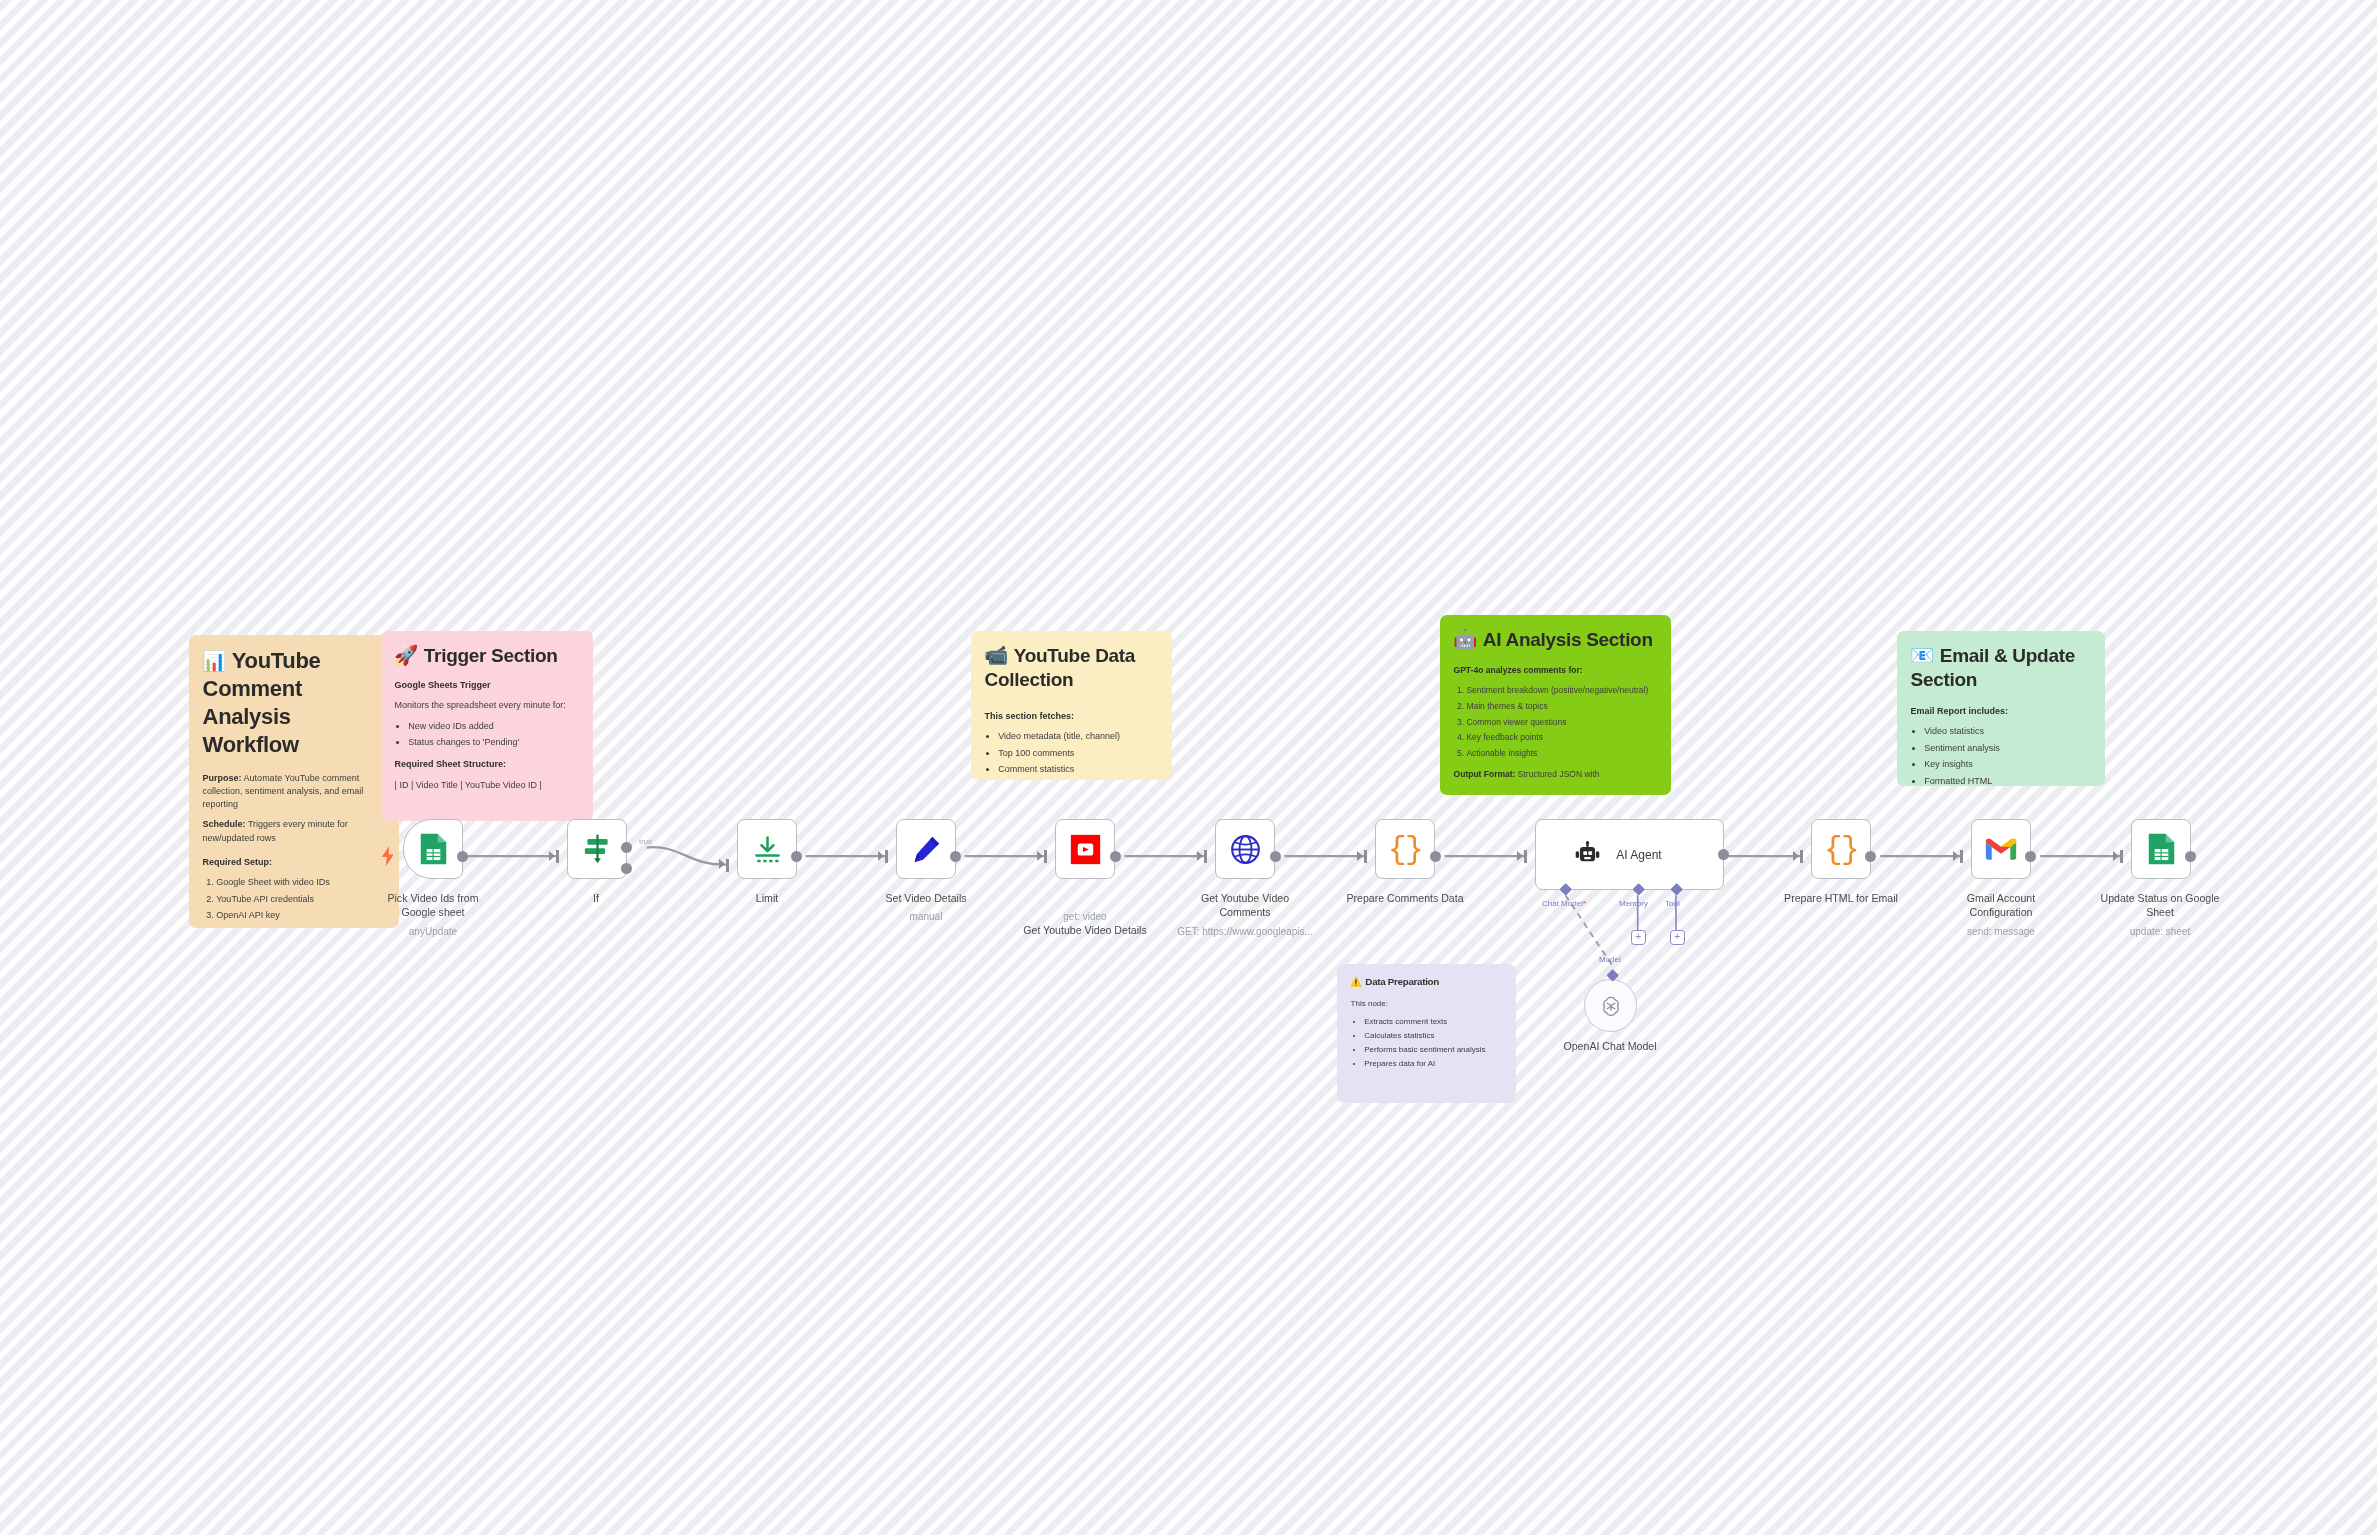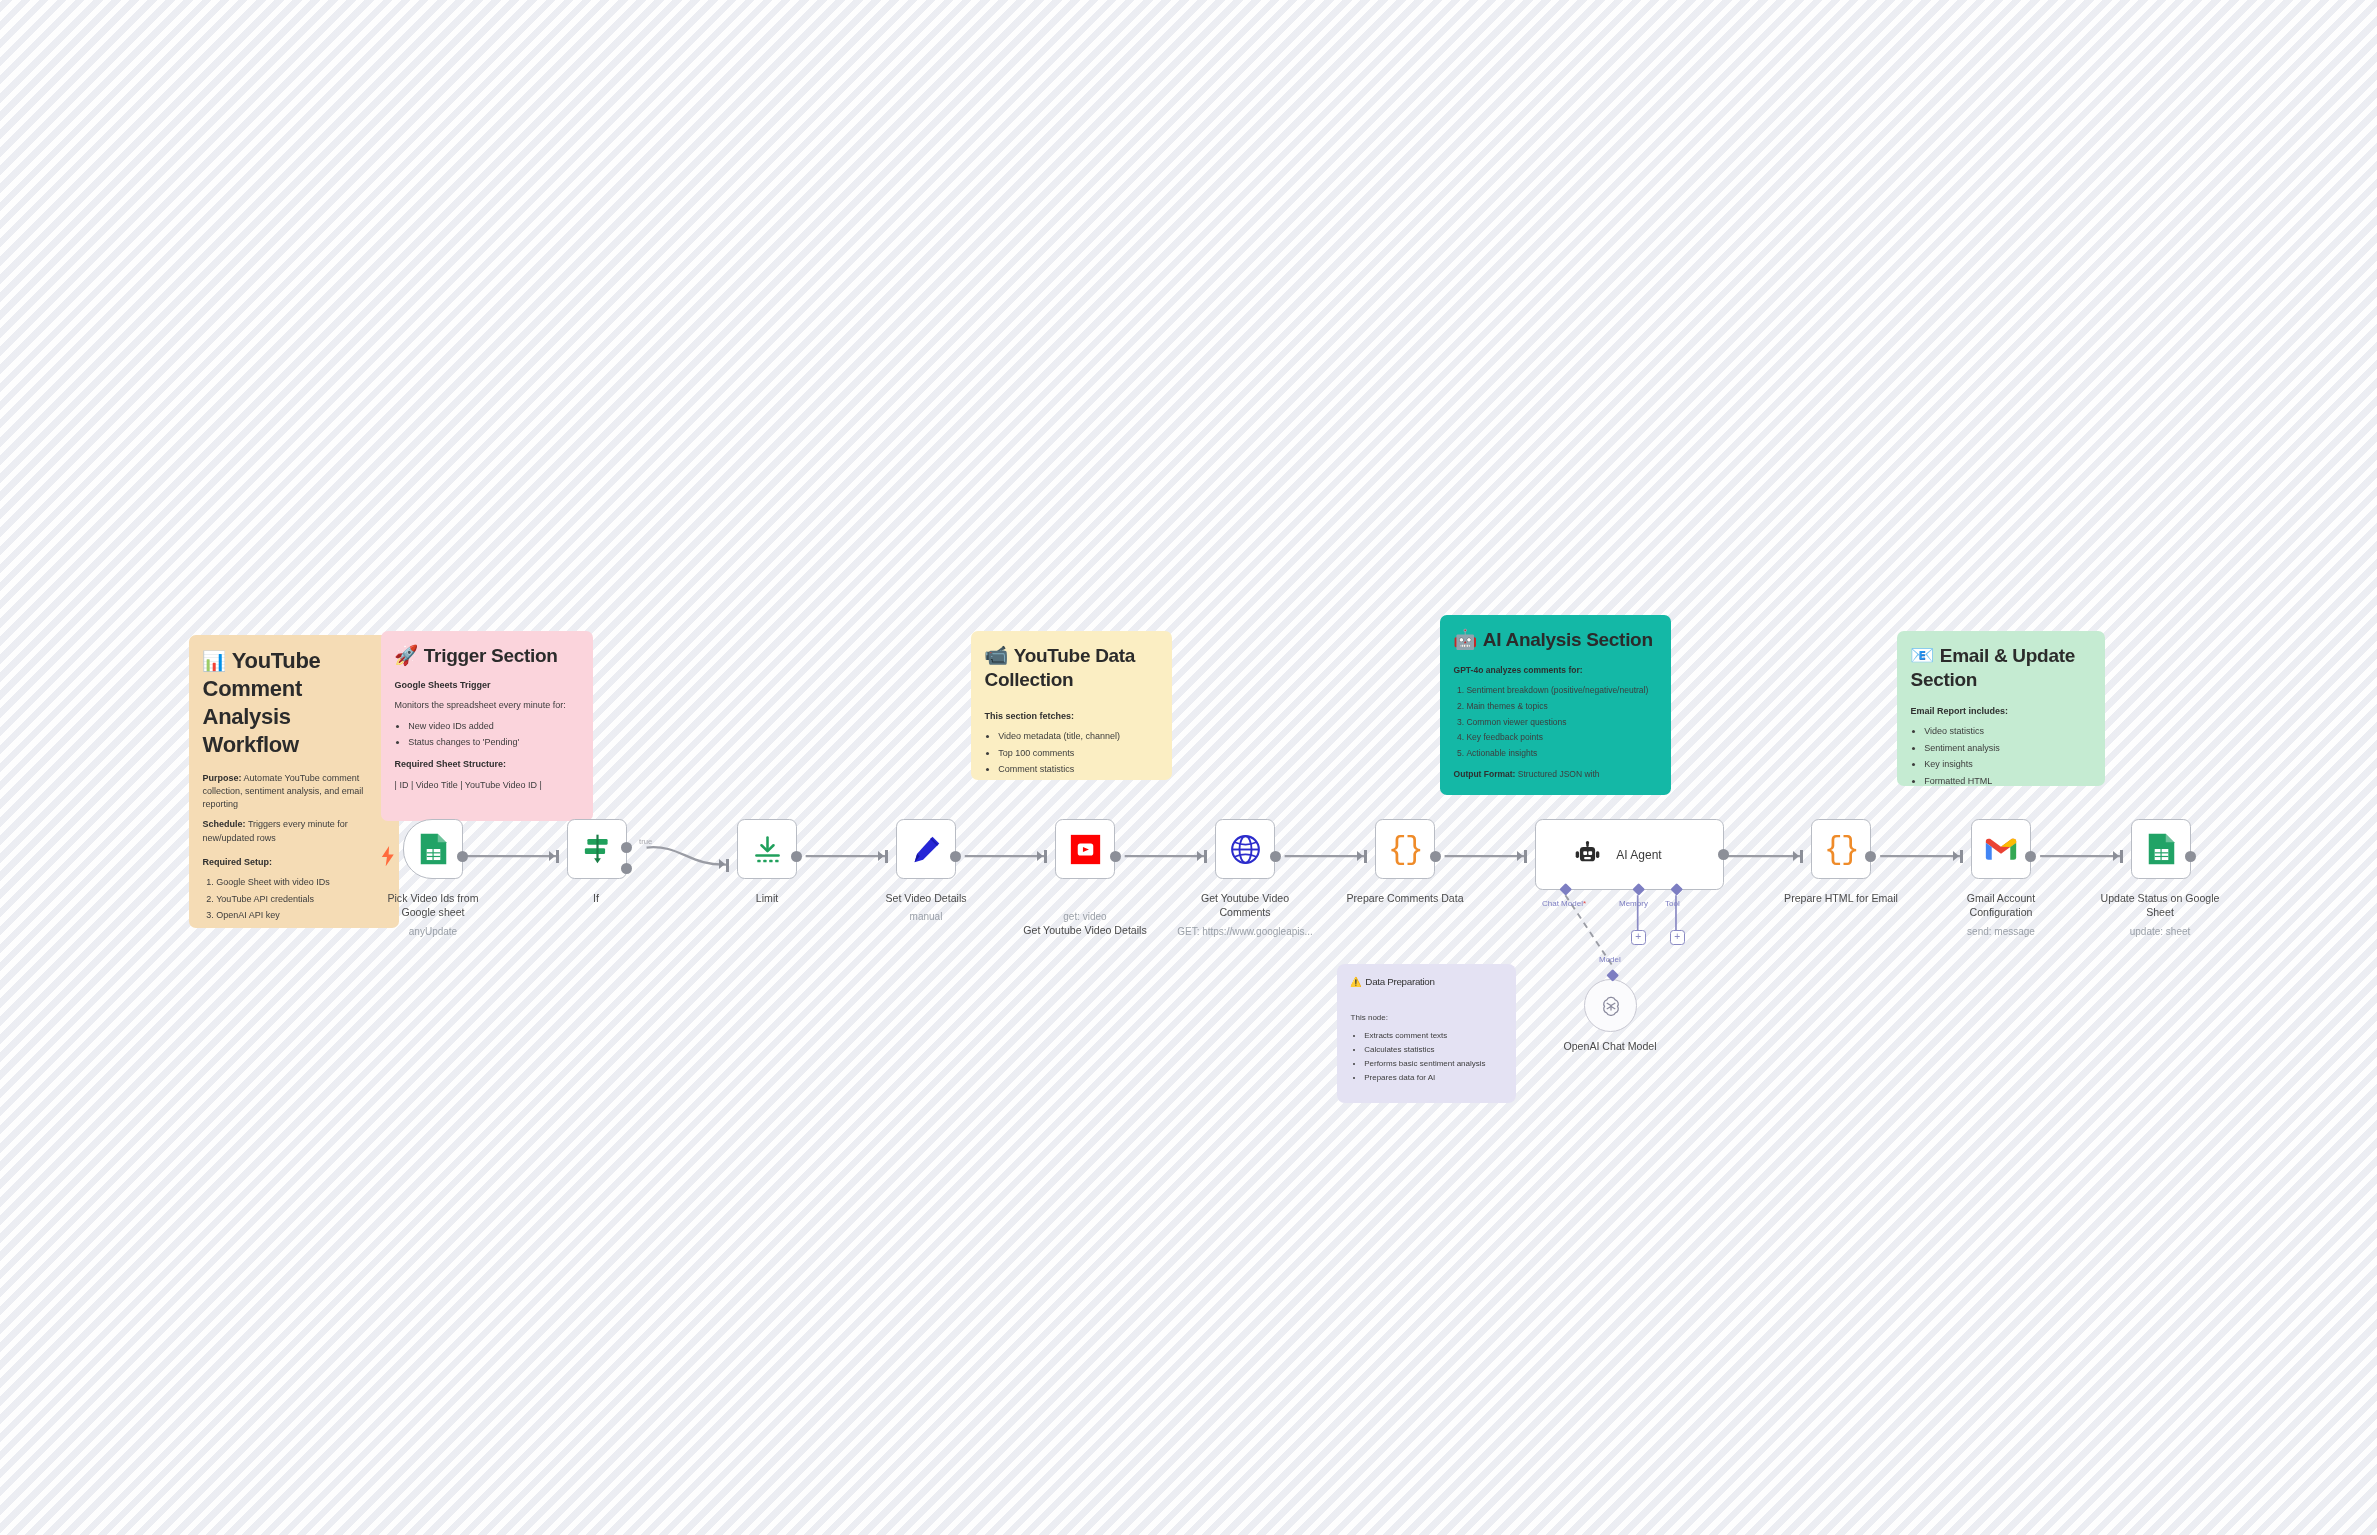--- a/index.html
+++ b/index.html
@@ -46,32 +46,32 @@
   .note p.spaced { margin-bottom: 11px; }
   .note strong { font-weight: 700; color: #2f2f2f; }
   .note ul, .note ol { margin: 0 0 8.5px 13.6px; }
   .note li { font-size: 9px; margin-bottom: 3.4px; }
   .note ul li { list-style: disc; }
   .note ol li { list-style: decimal; }
 
   #note-main    { left: 189px; top: 635px; width: 210px; height: 293px; background: #f5dcb5; z-index: 2; }
   #note-trigger { left: 381px; top: 631px; width: 212px; height: 190px; background: #fbd4dc; z-index: 3; }
   #note-youtube { left: 971px; top: 631px; width: 201px; height: 149px; background: #fbeec3; z-index: 2; }
-  #note-ai      { left: 1440px; top: 615px; width: 231px; height: 180px; background: #14b8a6; z-index: 2; }
+  #note-ai      { left: 1440px; top: 615px; width: 231px; height: 180px; background: #84cc16; z-index: 2; }
   #note-email   { left: 1897px; top: 631px; width: 208px; height: 155px; background: #c5ebd2; z-index: 2; }
   #note-dataprep{ left: 1337px; top: 964px; width: 179px; height: 139px; background: #e4e2f3; z-index: 2; border-radius: 7.7px; }
 
   #note-main .note-title    { font-size: 22px; }
   #note-ai .note-title      { font-size: 19px; margin-bottom: 12px; }
   #note-email .note-title   { font-size: 19px; }
   #note-trigger .note-title { font-size: 19px; margin-bottom: 10.2px; }
   #note-youtube .note-title { font-size: 19px; margin-bottom: 17px; }
 
   #note-dataprep .note-title {
-    font-size: 9.8px; font-weight: 400; margin-bottom: 23px; color: #333;
+    font-size: 9.8px; font-weight: 700; margin-bottom: 9px; color: #333;
   }
   #note-dataprep .note-title .emo { font-size: 9.4px; margin-right: 3.4px; }
   #note-dataprep p, #note-dataprep li { font-size: 8px; }
   #note-dataprep p { margin-bottom: 6.8px; }
   #note-dataprep li { margin-bottom: 2.6px; }
 
   #note-ai li, #note-ai p { font-size: 8.5px; }
   #note-ai ol { margin-left: 12.8px; }
 
   

